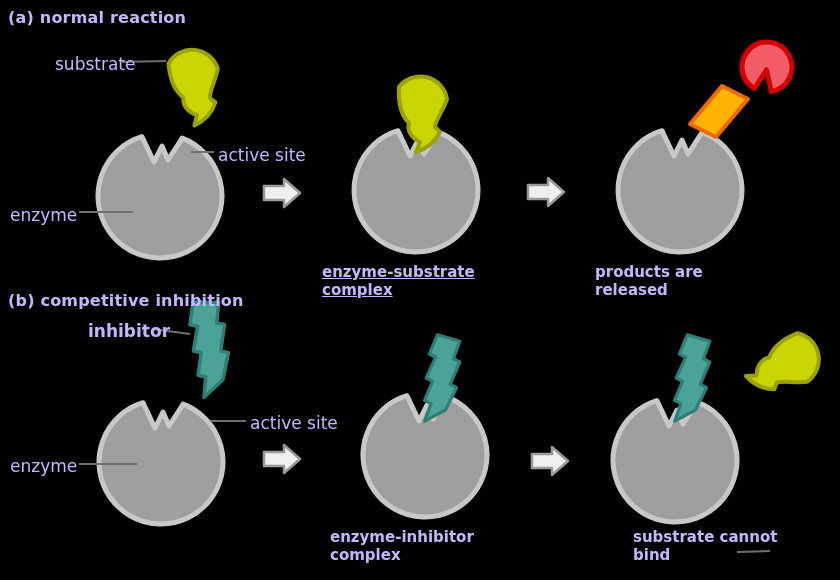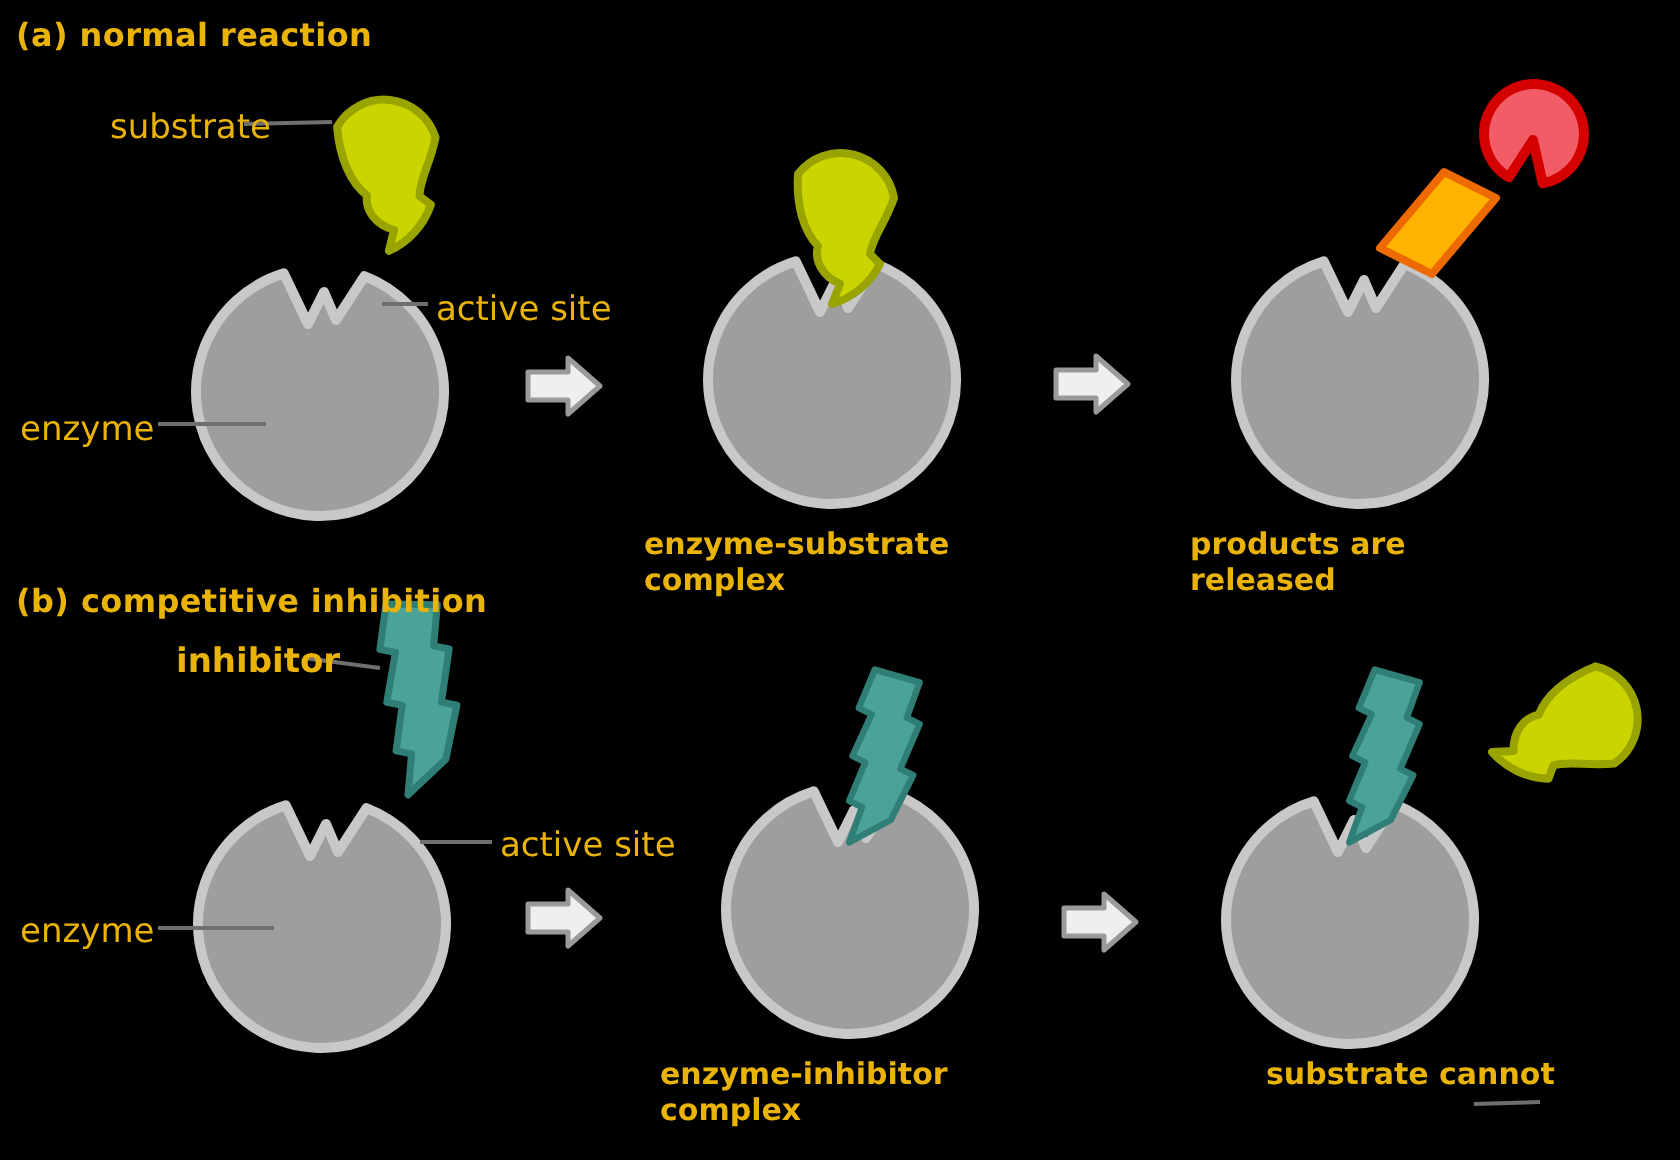--- a/index.html
+++ b/index.html
@@ -1,21 +1,21 @@
 <!DOCTYPE html>
 <html><head>
 <meta charset="utf-8">
 <style>
   html,body{margin:0;padding:0;background:#000;}
   #canvas{
     position:relative;width:840px;height:580px;background:#000;overflow:hidden;
     font-family:"DejaVu Sans","Liberation Sans",sans-serif;
   }
   #shapes{position:absolute;left:0;top:0;}
-  .txt{position:absolute;color:#eab308;white-space:nowrap;}
+  .txt{position:absolute;color:#c4b5fd;white-space:nowrap;}
   .title{font-size:16px;font-weight:bold;letter-spacing:0.2px;}
   .label{font-size:17px;}
   .caption{font-size:15px;font-weight:bold;line-height:18px;}
   .enzyme{stroke:#c8c8c8;stroke-width:5;stroke-linejoin:round;}
   .substrate{stroke:#9aa400;stroke-width:4;stroke-linejoin:round;}
   .inhibitor{stroke:#2f7f76;stroke-width:4;stroke-linejoin:round;}
   .diamond{stroke:#ed6a00;stroke-width:4;stroke-linejoin:round;}
   .pacman{stroke:#d40000;stroke-width:5;stroke-linejoin:round;}
   .arrow{stroke:#9a9a9a;stroke-width:2.5;stroke-linejoin:round;}
   .pointer{stroke:#6f6f6f;stroke-width:2;fill:none;}
@@ -70,21 +70,21 @@
   </svg>
 
   <div class="txt title" style="left:8px;top:8px;">(a) normal reaction</div>
 
   <div class="txt label" style="left:55px;top:54px;">substrate</div>
 
   <div class="txt label" style="left:218px;top:145px;">active site</div>
 
   <div class="txt label" style="left:10px;top:205px;">enzyme</div>
 
-  <div class="txt caption" style="left:322px;top:263px;">
+  <div class="txt caption" style="left:322px;top:263px;text-decoration:underline;">
     <div>enzyme-substrate</div>
     <div>complex</div>
   </div>
 
   <div class="txt caption" style="left:595px;top:263px;">
     <div>products are</div>
     <div>released</div>
   </div>
 
   <div class="txt title" style="left:8px;top:291px;">(b) competitive inhibition</div>
@@ -95,15 +95,16 @@
 
   <div class="txt label" style="left:10px;top:456px;">enzyme</div>
 
   <div class="txt caption" style="left:330px;top:528px;">
     <div>enzyme-inhibitor</div>
     <div>complex</div>
   </div>
 
   <div class="txt caption" style="left:593px;top:528px;margin-left:40px;">
     <div>substrate cannot</div>
+    <div>bind</div>
   </div>
 
 </div>
 
 </body></html>

